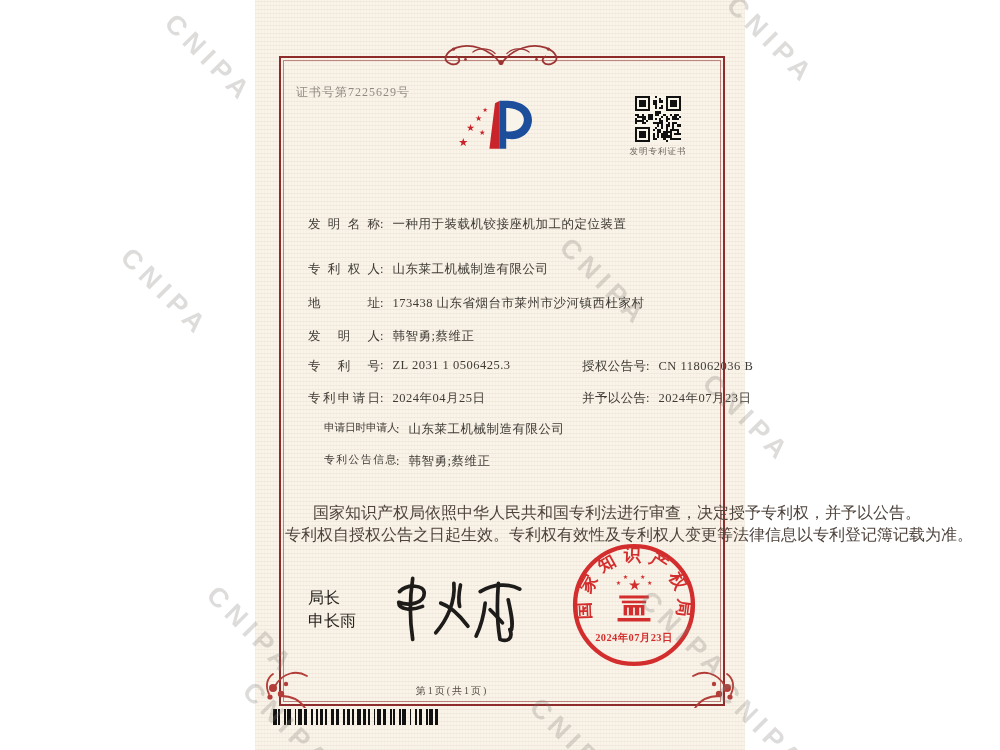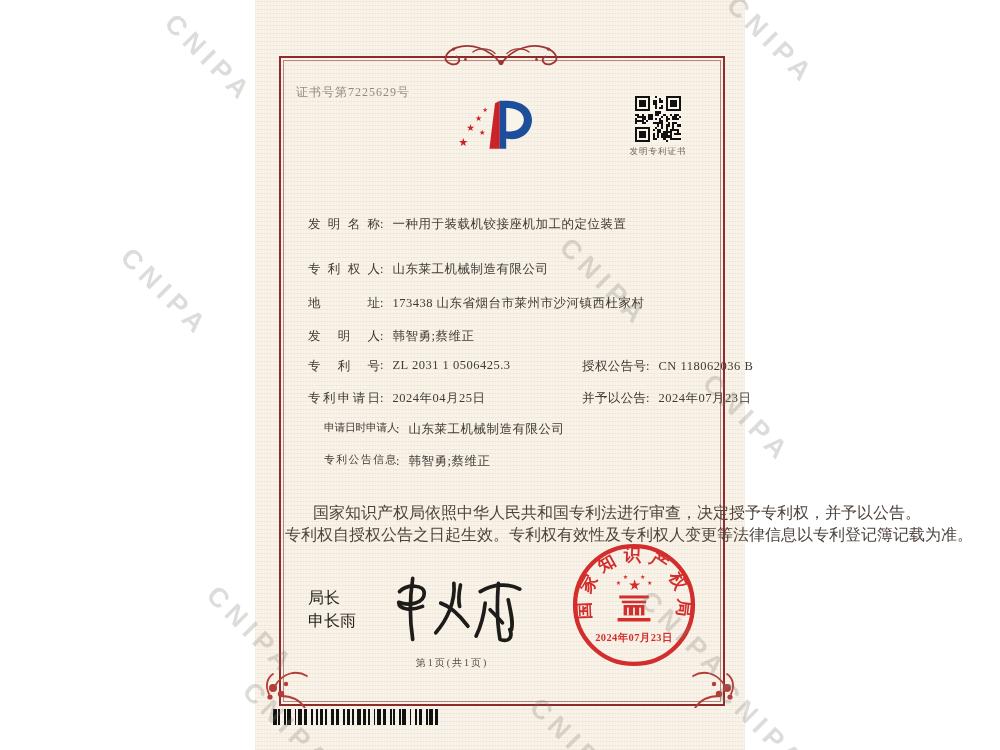--- a/index.html
+++ b/index.html
@@ -46,21 +46,21 @@
           color:#4f443d;line-height:22px;}
   .nline{white-space:nowrap;}
   .n1{text-indent:28px;}
   
   .sig-block{position:absolute;left:53px;top:586px;font-size:16px;color:#26221e;line-height:23px;}
   .sig-hand{position:absolute;left:133px;top:566px;width:140px;height:80px;}
   .seal{position:absolute;left:314px;top:540px;width:130px;height:130px;opacity:.93;}
   .seal-ring{font-size:20px;font-weight:bold;letter-spacing:8px;fill:#d12020;}
   .seal-date{font-size:12px;font-weight:bold;fill:#d12020;letter-spacing:.5px;}
   
-  .page-no{position:absolute;left:0;top:656px;width:394px;text-align:center;
+  .page-no{position:absolute;left:0;top:684px;width:394px;text-align:center;
            font-size:10px;color:#564f48;letter-spacing:2px;}
   .barcode{position:absolute;left:18px;top:709px;height:16px;display:flex;align-items:stretch;}
   .bc-bar{background:#111;}
   .bc-gap{background:transparent;}
   
   .wm{position:absolute;font-family:"Liberation Sans","DejaVu Sans",sans-serif;
       font-size:27px;font-weight:bold;letter-spacing:6px;color:rgba(125,120,114,.26);
       transform:rotate(45deg);transform-origin:left top;white-space:nowrap;pointer-events:none;z-index:5;}
 </style>
 </head>

